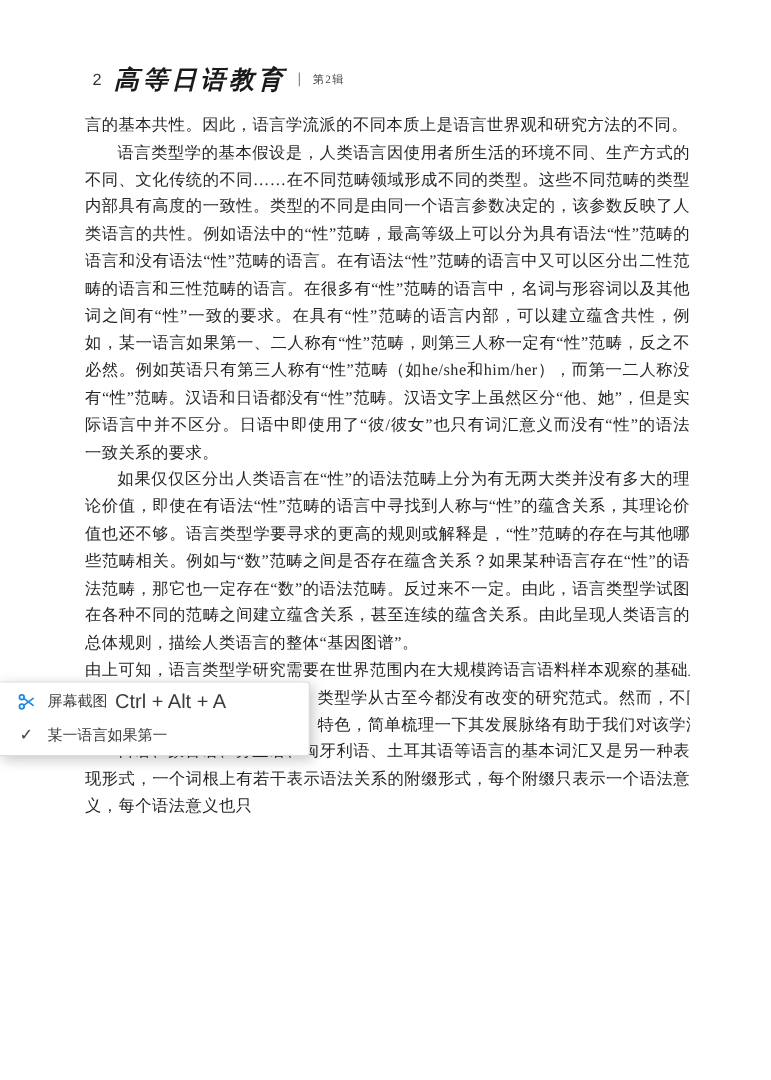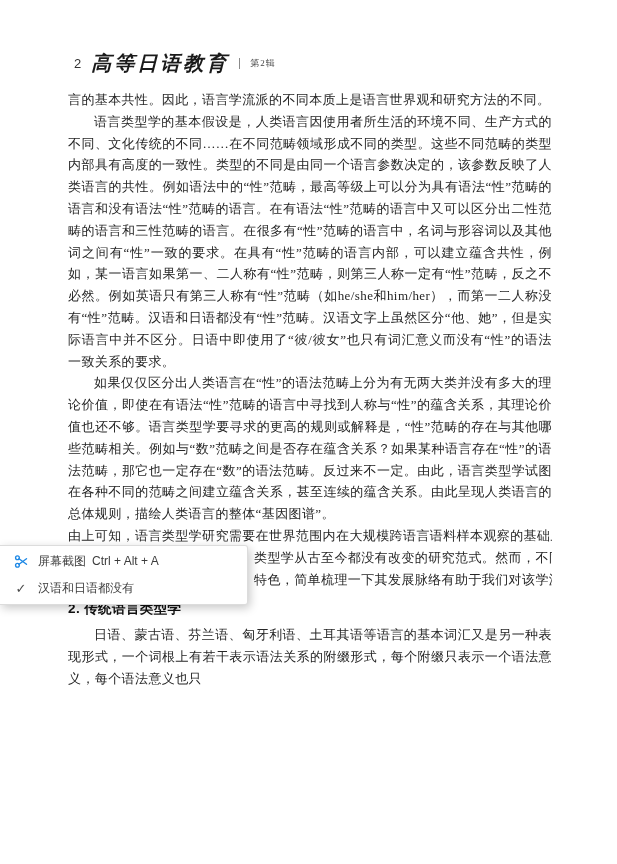--- a/index.html
+++ b/index.html
@@ -40,21 +40,21 @@
     background:#ffffff; border:1px solid #dcdcdc; border-left:none;
     border-radius:0 3px 3px 0;
     box-shadow:2px 3px 10px rgba(0,0,0,0.22);
     padding:2px 0; z-index:5;
     font-family:"Liberation Sans", sans-serif;
     text-indent:0; text-align:left; letter-spacing:0;
   }
   .menu-item { display:flex; align-items:center; height:27px; padding:0 12px; cursor:pointer; }
   .mi-icon { width:18px; display:flex; align-items:center; justify-content:center; margin-right:8px; flex:0 0 18px; }
   .mi-label { font-size:12px; color:#3c3c3c; white-space:nowrap; }
-  .mi-shortcut { font-size:12px; color:#3c3c3c; margin-left:6px; white-space:nowrap; }
+  .mi-shortcut { font-size:16px; color:#3c3c3c; margin-left:6px; white-space:nowrap; }
   .check { color:#4a4a4a; font-size:13px; font-family:"DejaVu Sans", sans-serif; }
 </style>
 </head>
 <body>
 
 <div class="page">
 
   <div class="header">
     <span class="pagenum">2</span>
     <span class="book-title">高等日语教育</span>
@@ -80,23 +80,22 @@
               <circle cx="5.5" cy="18" r="3"></circle>
               <line x1="8" y1="7.5" x2="20" y2="16.5"></line>
               <line x1="8" y1="16.5" x2="20" y2="7.5"></line>
             </svg>
           </span>
           <span class="mi-label">屏幕截图</span>
           <span class="mi-shortcut">Ctrl + Alt + A</span>
         </div>
         <div class="menu-item">
           <span class="mi-icon check">✓</span>
-          <span class="mi-label">汉语和日语都没有</span>
+          <span class="mi-label">某一语言如果第一</span>
         </div>
       </div>
     </div>
 
-    <h3 class="section-heading">2. 传统语言类型学</h3>
 
     <p class="para indent">日语、蒙古语、芬兰语、匈牙利语、土耳其语等语言的基本词汇又是另一种表现形式，一个词根上有若干表示语法关系的附缀形式，每个附缀只表示一个语法意义，每个语法意义也只</p>
   </div>
 
 </div>
 
 </body></html>

